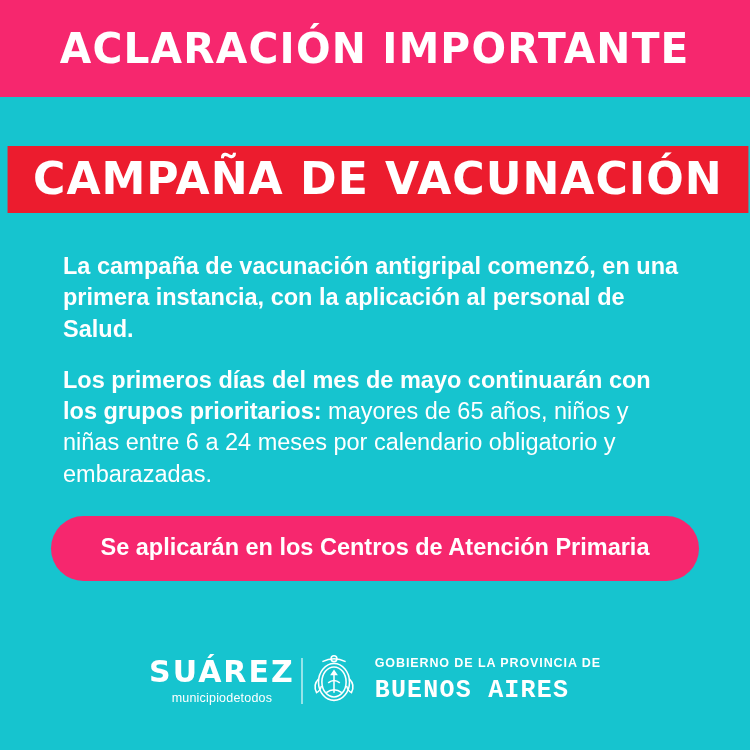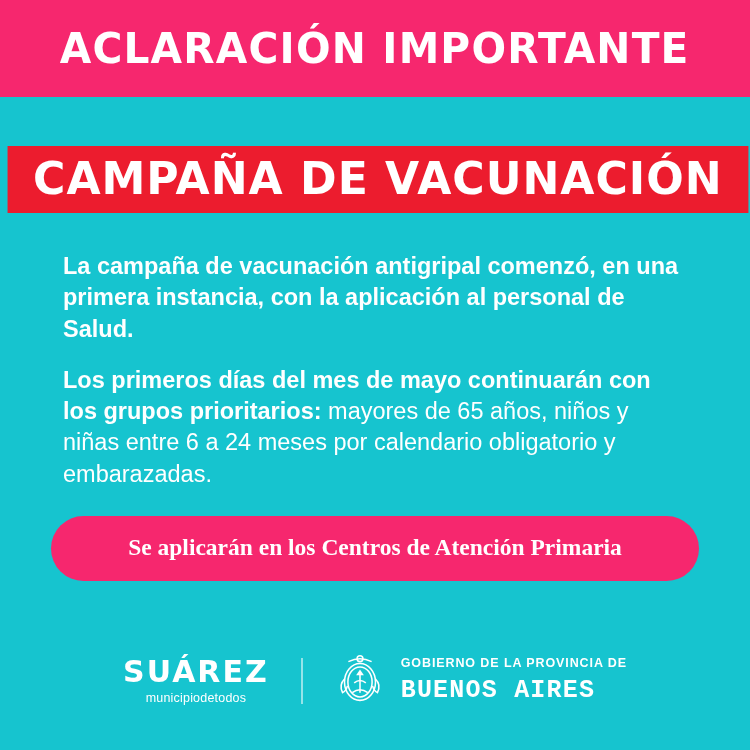--- a/index.html
+++ b/index.html
@@ -84,31 +84,29 @@
     margin: 6px auto 0 auto;
     width: 648px;
     background: #f6276e;
     color: #ffffff;
     border-radius: 34px;
     padding: 16px 28px 18px 28px;
     font-size: 23.5px;
     font-weight: bold;
     line-height: 1.32;
     text-align: center;
-    font-family: Liberation Serif, serif;
   }
   
   .footer {
     position: absolute;
     left: 0; right: 0;
     bottom: 38px;
     display: flex;
     align-items: center;
     justify-content: center;
-    gap: 26px;
   }
   .logo-suarez {
     text-align: center;
     color: #ffffff;
     padding-right: 6px;
   }
   .logo-suarez .brand {
     font-family: "DejaVu Sans", sans-serif;
     font-weight: bold;
     font-size: 30px;

